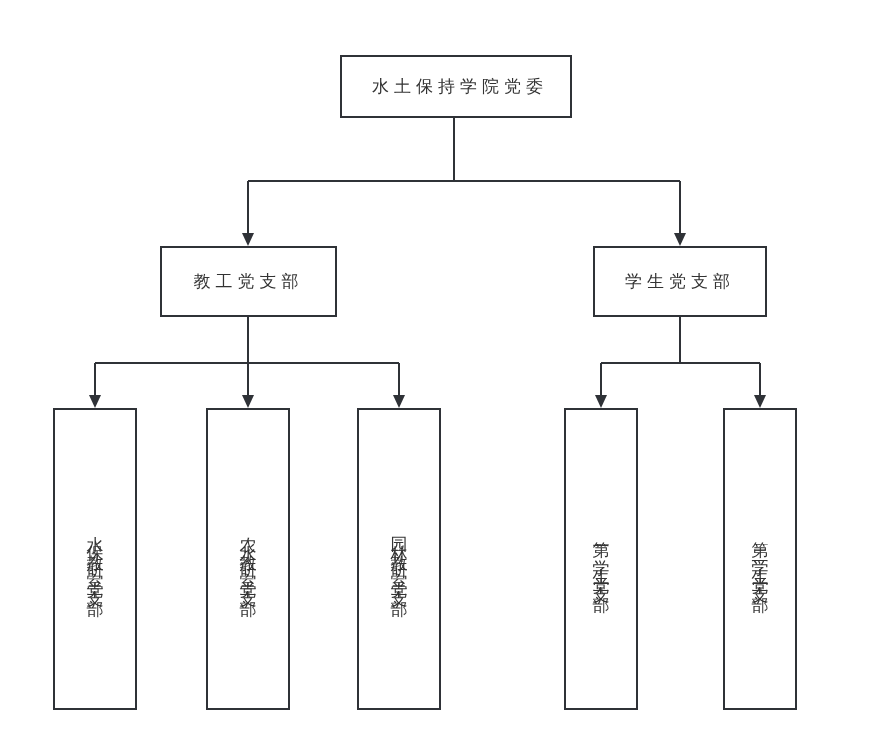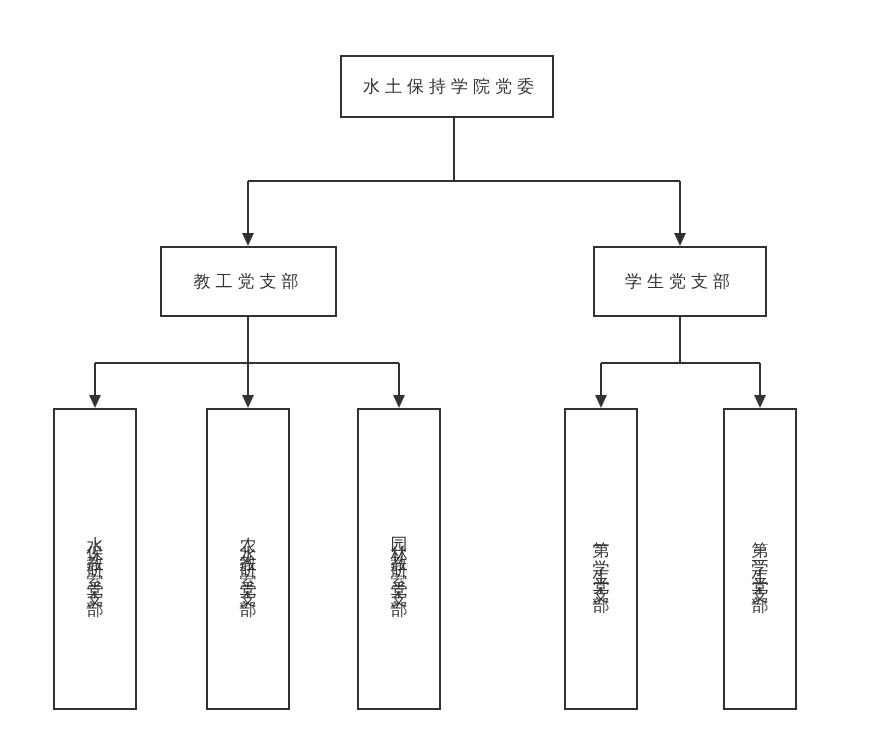--- a/index.html
+++ b/index.html
@@ -47,21 +47,21 @@
     white-space: nowrap;
   }
   .v-label {
     writing-mode: vertical-rl;
     text-orientation: upright;
     letter-spacing: 9px;
     line-height: 1;
     white-space: nowrap;
   }
   
-  #node-root            { left: 340px; top: 55px;  width: 214px; height: 63px; padding-left: 8px; }
+  #node-root            { left: 340px; top: 55px;  width: 232px; height: 63px; padding-left: 8px; }
   #node-faculty-branch  { left: 160px; top: 246px; width: 177px; height: 71px; }
   #node-student-branch  { left: 593px; top: 246px; width: 174px; height: 71px; }
   #node-water-office    { left: 53px;  top: 408px; width: 84px;  height: 302px; }
   #node-agri-office     { left: 206px; top: 408px; width: 84px;  height: 302px; }
   #node-landscape-office{ left: 357px; top: 408px; width: 84px;  height: 302px; }
   #node-first-student   { left: 564px; top: 408px; width: 74px;  height: 302px; }
   #node-second-student  { left: 723px; top: 408px; width: 74px;  height: 302px; }
 </style>
 </head>
 <body>

